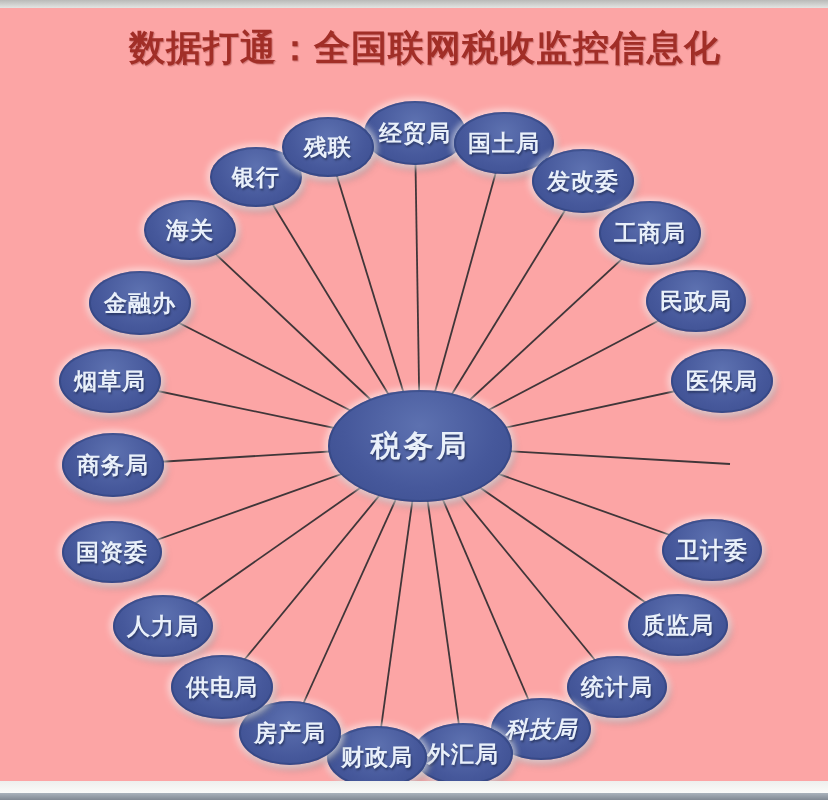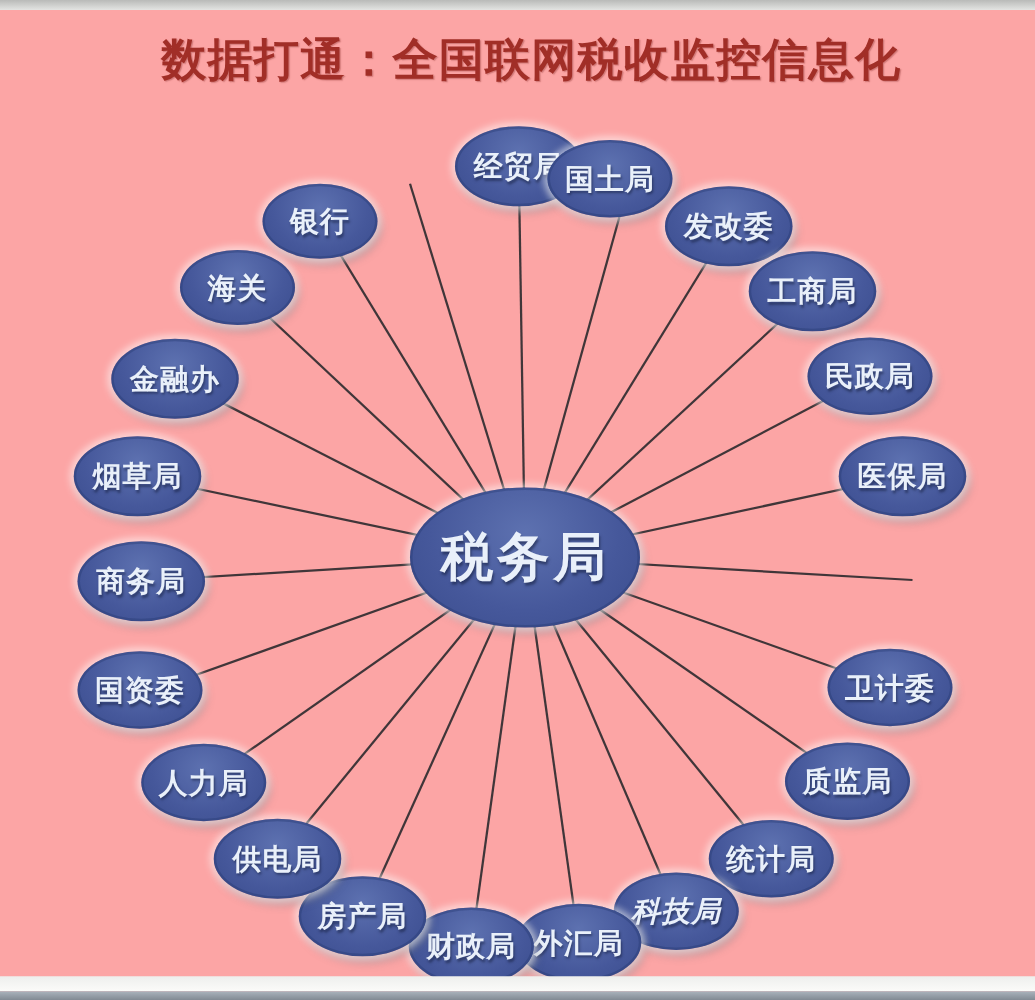--- a/index.html
+++ b/index.html
@@ -60,21 +60,21 @@
     box-shadow: 0 0 6px 3px rgba(255,255,255,0.55),
                 3px 5px 7px rgba(110,115,125,0.45),
                 inset 0 0 0 2px rgba(35,55,110,0.35);
     color: var(--node-text, #e9f0fa);
     font-weight: bold;
     text-shadow: 1px 2px 2px rgba(20,30,60,0.55);
     z-index: 2;
     white-space: nowrap;
   }
   .node { font-size: 23px; letter-spacing: 1px; }
-  .center-node { font-size: 42px; letter-spacing: 3px; z-index: 3; }
+  .center-node { font-size: 30px; letter-spacing: 3px; z-index: 3; }
 </style>
 </head>
 <body>
 
 <div id="stage">
   <div class="top-strip"></div>
   <div class="title">数据打通：全国联网税收监控信息化</div>
   <svg id="lines" width="828" height="800">
       <line x1="420" y1="446" x2="415" y2="133"></line>
       <line x1="420" y1="446" x2="504" y2="143"></line>
@@ -97,33 +97,34 @@
       <line x1="420" y1="446" x2="110" y2="381"></line>
       <line x1="420" y1="446" x2="140" y2="303"></line>
       <line x1="420" y1="446" x2="190" y2="230"></line>
       <line x1="420" y1="446" x2="256" y2="177"></line>
       <line x1="420" y1="446" x2="328" y2="147"></line>
     </svg>
   <div class="center-node" style="left: 328px; top: 390px; width: 184px; height: 112px;">税务局</div>
   <div class="bottom-strip"></div>
   <div class="bottom-edge"></div>
 <div class="node" style="left: 364px; top: 101px; width: 102px; height: 64px;">经贸局</div>
-    <div class="node" style="left: 438px; top: 112px; width: 100px; height: 62px; text-align: center;">国土局</div>
+    <div class="node" style="left: 454px; top: 112px; width: 100px; height: 62px; text-align: center;">国土局</div>
     <div class="node" style="left: 532px; top: 149px; width: 102px; height: 64px;">发改委</div>
     <div class="node" style="left: 599px; top: 201px; width: 102px; height: 64px;">工商局</div>
     <div class="node" style="left: 671px; top: 349px; width: 102px; height: 64px;">医保局</div>
     <div class="node" style="left: 646px; top: 270px; width: 100px; height: 62px;">民政局</div>
     <div class="node" style="left: 628px; top: 594px; width: 100px; height: 62px;">质监局</div>
     <div class="node" style="left: 662px; top: 519px; width: 100px; height: 62px;">卫计委</div>
     <div class="node" style="left: 567px; top: 656px; width: 100px; height: 62px;">统计局</div>
     <div class="node" style="left: 491px; top: 698px; width: 100px; height: 62px; font-style: italic;">科技局</div>
     <div class="node" style="left: 413px; top: 723px; width: 100px; height: 62px;">外汇局</div>
     <div class="node" style="left: 327px; top: 726px; width: 100px; height: 62px;">财政局</div>
     <div class="node" style="left: 239px; top: 701px; width: 102px; height: 64px;">房产局</div>
     <div class="node" style="left: 171px; top: 655px; width: 102px; height: 64px;">供电局</div>
     <div class="node" style="left: 113px; top: 595px; width: 100px; height: 62px;">人力局</div>
     <div class="node" style="left: 62px; top: 521px; width: 100px; height: 62px;">国资委</div>
     <div class="node" style="left: 62px; top: 433px; width: 102px; height: 64px;">商务局</div>
     <div class="node" style="left: 59px; top: 349px; width: 102px; height: 64px;">烟草局</div>
     <div class="node" style="left: 89px; top: 271px; width: 102px; height: 64px;">金融办</div>
     <div class="node" style="left: 144px; top: 200px; width: 92px; height: 60px;">海关</div>
     <div class="node" style="left: 210px; top: 147px; width: 92px; height: 60px;">银行</div>
+    <div class="node" style="left: 282px; top: 117px; width: 92px; height: 60px;">残联</div>
   </div>
 
 </body></html>

